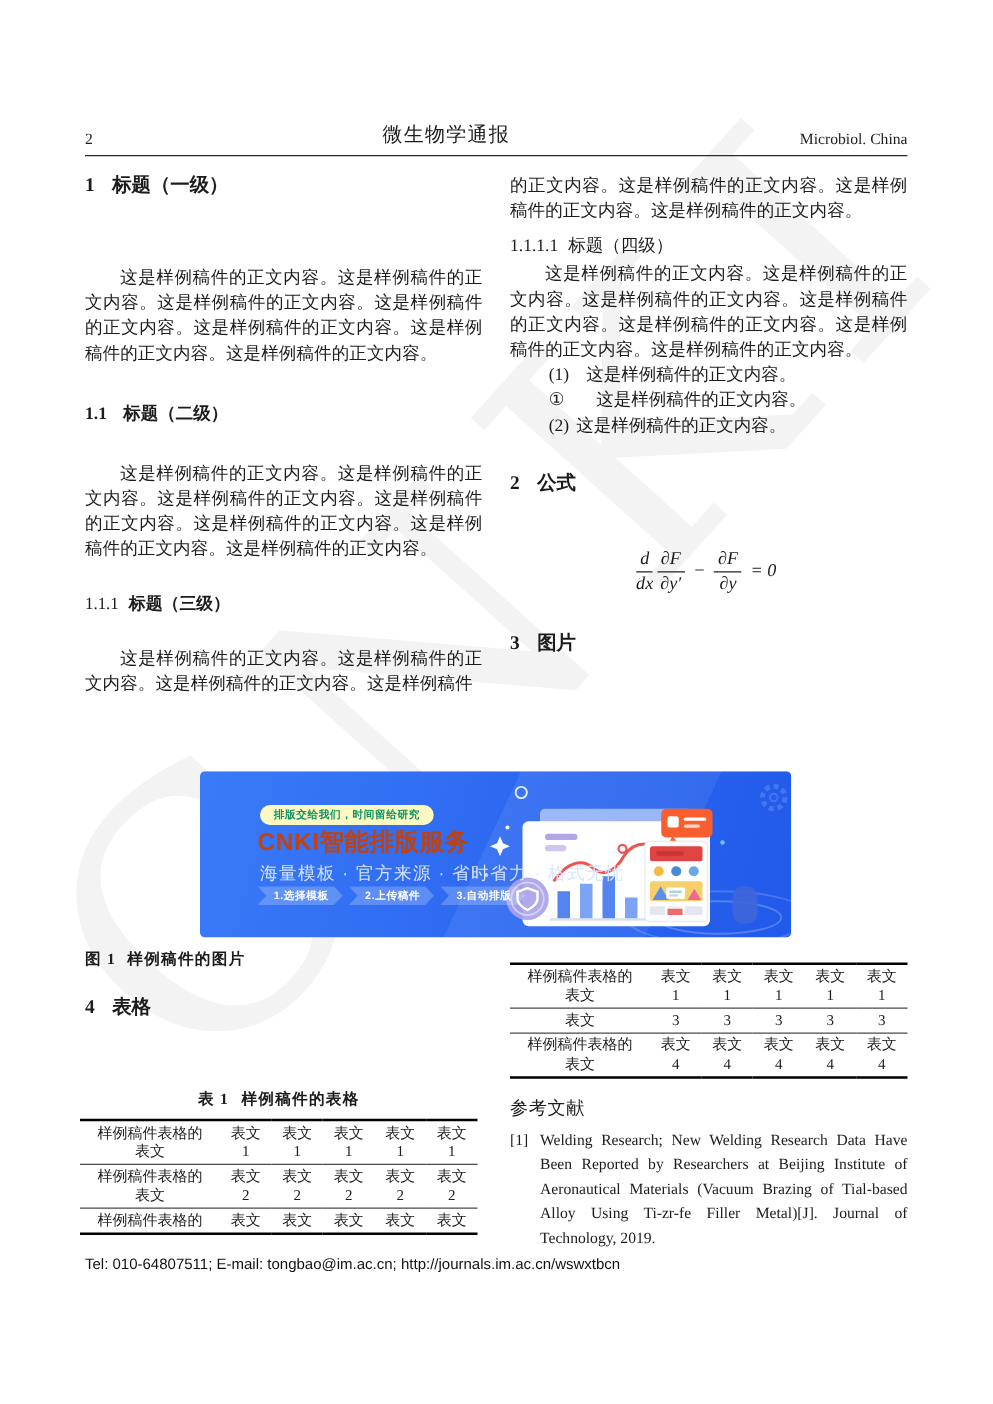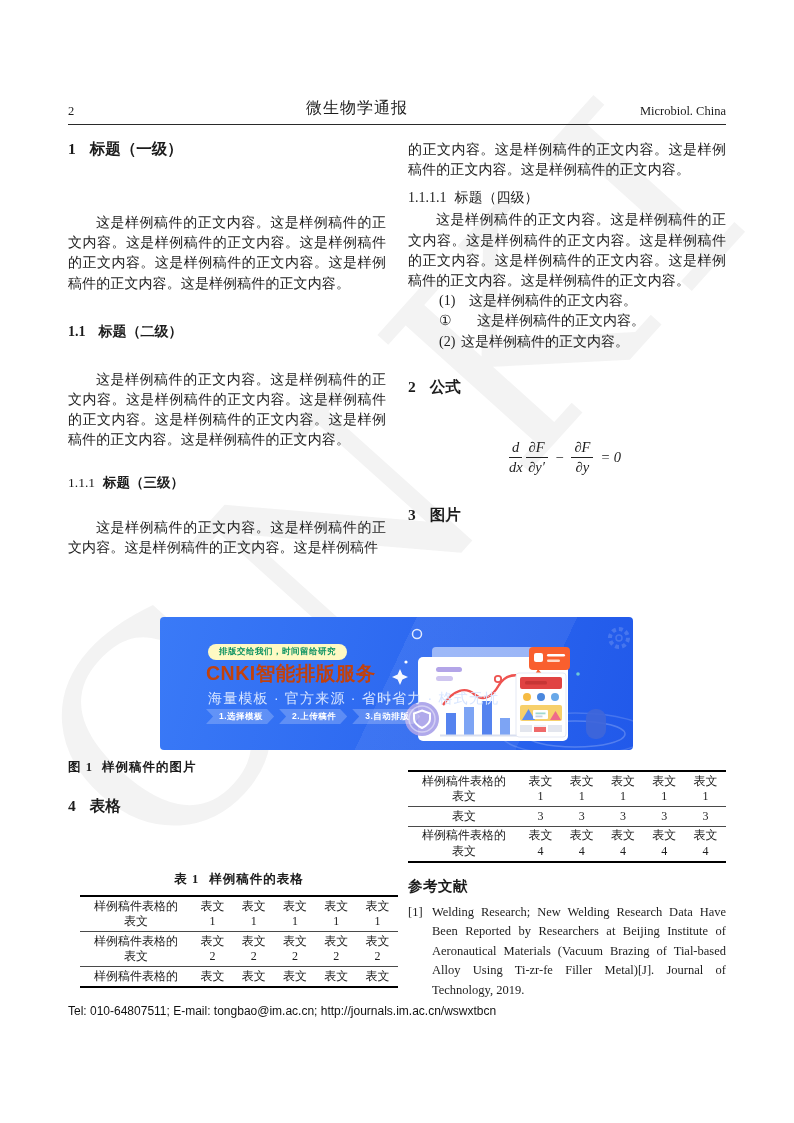--- a/index.html
+++ b/index.html
@@ -100,40 +100,40 @@
     letter-spacing:0.5px;
   }
   .banner svg.illus { position:absolute; left:0; top:0; }
   
   .fig-caption {
     position:absolute; left:68px; top:759px; z-index:1;
     font-size:12.5px; font-weight:bold; letter-spacing:1px;
   }
   .fig-caption .lab { margin-right:9px; }
   .sec4-abs { position:absolute; left:68px; top:795px; z-index:1; }
-  .bottom-left  { position:absolute; left:80px;  top:871px; width:318px; z-index:1; }
+  .bottom-left  { position:absolute; left:64px;  top:871px; width:318px; z-index:1; }
   .bottom-right { position:absolute; left:408px; top:770px; width:318px; z-index:1; }
   .tbl-caption {
     text-align:center; font-weight:bold; font-size:12.5px; letter-spacing:1px;
     margin-bottom:7px;
   }
   .tbl-caption .lab { margin-right:10px; }
   table.sample {
     width:100%; border-collapse:collapse; table-layout:fixed;
     border-top:2px solid #000; border-bottom:2px solid #000;
   }
   table.sample col.c0 { width:112px; }
   table.sample td {
     font-size:12px; line-height:15.5px; text-align:center; vertical-align:middle;
     padding:1.5px 0; border-top:1px solid #4a4a4a;
   }
   table.sample tr:first-child td { border-top:none; }
   table.sample .pre { white-space:pre-line; }
   
-  .refs-title { font-size:14.5px; font-weight:bold; margin-top:14px; letter-spacing:0.5px; }
+  .refs-title { font-size:14.5px; font-weight:normal; margin-top:14px; letter-spacing:0.5px; }
   .ref-item {
     position:relative; margin-top:7px; padding-left:24px;
     font-size:12.5px; line-height:19.6px; text-align:justify;
   }
   .ref-item .rmarker { position:absolute; left:0; top:0; }
   
   .footer {
     position:absolute; left:68px; top:1004px; z-index:1;
     font-family:"Liberation Sans","DejaVu Sans",sans-serif; font-size:12px; color:#111;
   }

